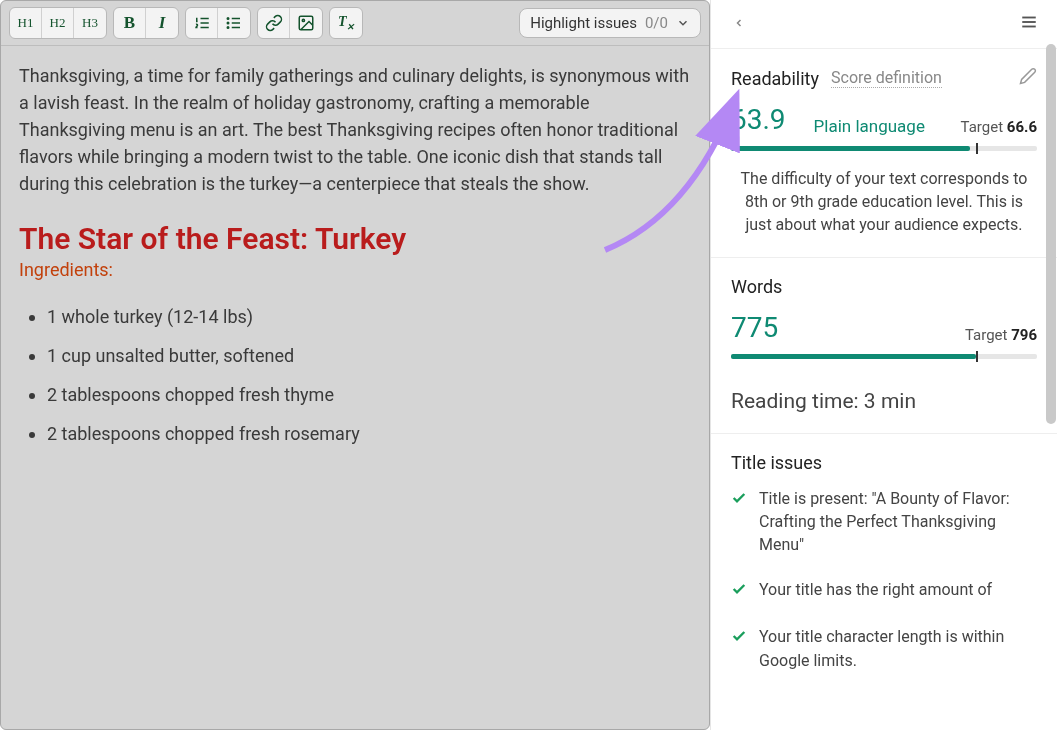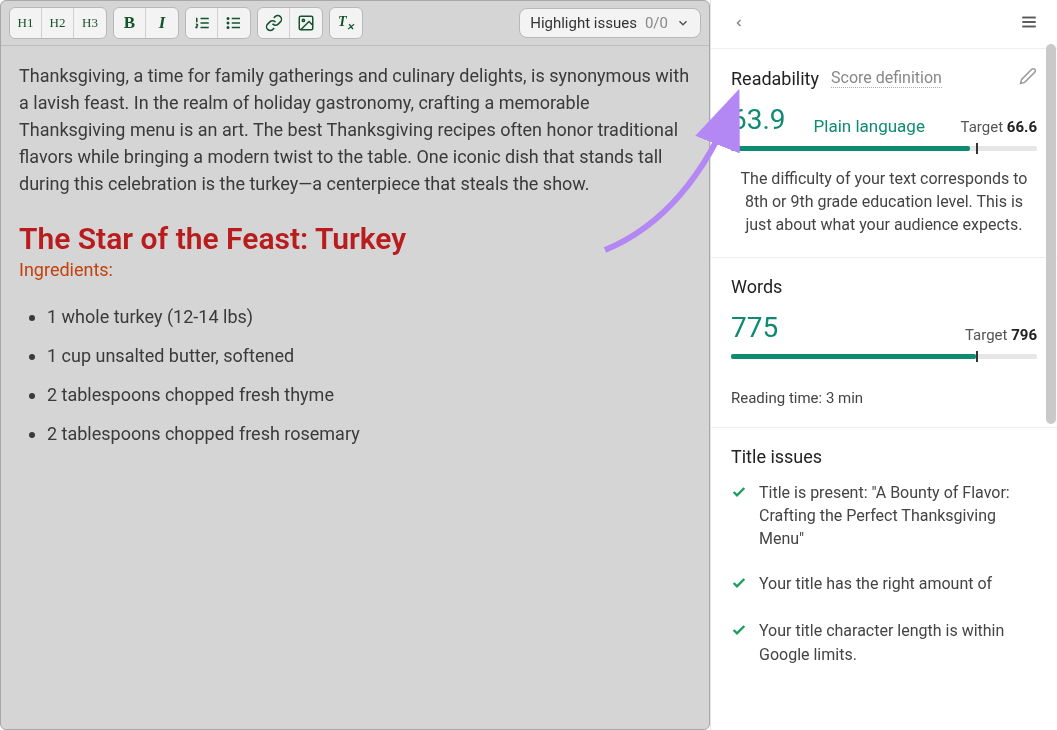--- a/index.html
+++ b/index.html
@@ -217,21 +217,21 @@
       height: 11px;
       background: #333;
     }
     .desc-text {
       font-size: 16px;
       color: #444;
       line-height: 1.45;
       text-align: center;
     }
     .reading-time {
-      font-size: 15px;
+      font-size: 21px;
       color: #444;
       margin-top: 30px;
     }
     .issues-list {
       list-style: none;
       padding: 0;
       margin-top: 6px;
     }
     .issues-list li {
       display: flex;

